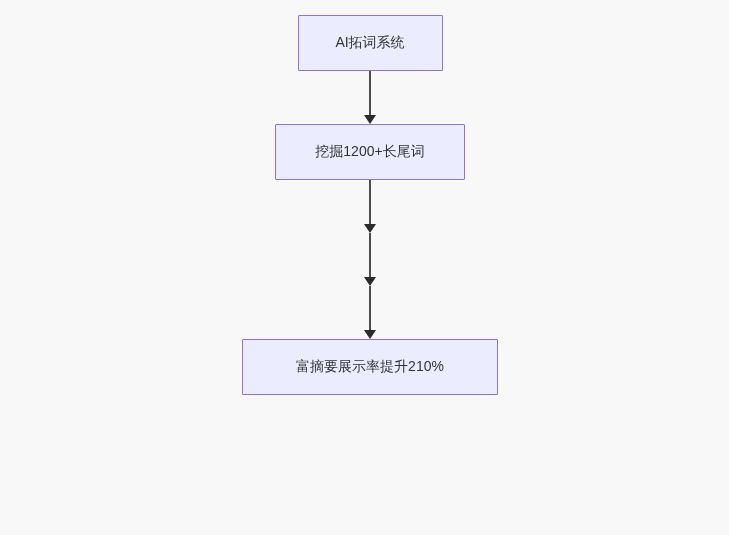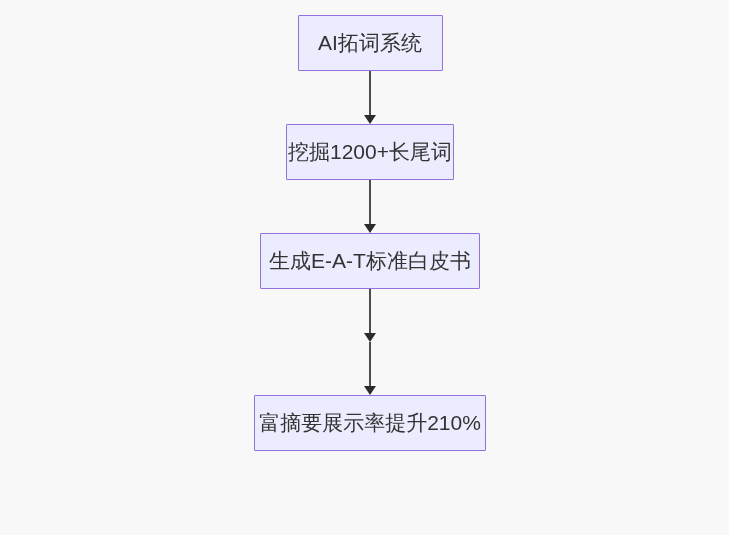--- a/index.html
+++ b/index.html
@@ -27,21 +27,21 @@
   .node {
     box-sizing: border-box;
     height: 56px;
     background: #ECECFF;
     border: 1.5px solid #9370DB;
     border-radius: 1px;
     display: flex;
     align-items: center;
     justify-content: center;
     color: #333333;
-    font-size: 21px;
+    font-size: 14px;
     white-space: nowrap;
   }
   .edge {
     height: 53px;
     display: flex;
     flex-direction: column;
     align-items: center;
   }
   .edge-line {
     flex: 1 1 auto;
@@ -65,42 +65,39 @@
 
     <div class="node" style="width:145px">
       <span>AI拓词系统</span>
     </div>
 
     <div class="edge">
       <div class="edge-line"></div>
       <div class="edge-head"></div>
     </div>
 
-    <div class="node" style="width:168px">
+    <div class="node" style="width:190px">
       <span>挖掘1200+长尾词</span>
-    </div>
-
-    <div class="edge">
-      <div class="edge-line"></div>
-      <div class="edge-head"></div>
-    </div>
-
-    <div class="node" style="width:220px">
-      <span>生成E-A-T标准白皮书</span>
     </div>
 
     <div class="edge">
       <div class="edge-line"></div>
       <div class="edge-head"></div>
     </div>
 
 
     <div class="edge">
       <div class="edge-line"></div>
       <div class="edge-head"></div>
     </div>
 
-    <div class="node" style="width:232px">
+
+    <div class="edge">
+      <div class="edge-line"></div>
+      <div class="edge-head"></div>
+    </div>
+
+    <div class="node" style="width:256px">
       <span>富摘要展示率提升210%</span>
     </div>
 
   </div>
 </div>
 
 </body></html>

